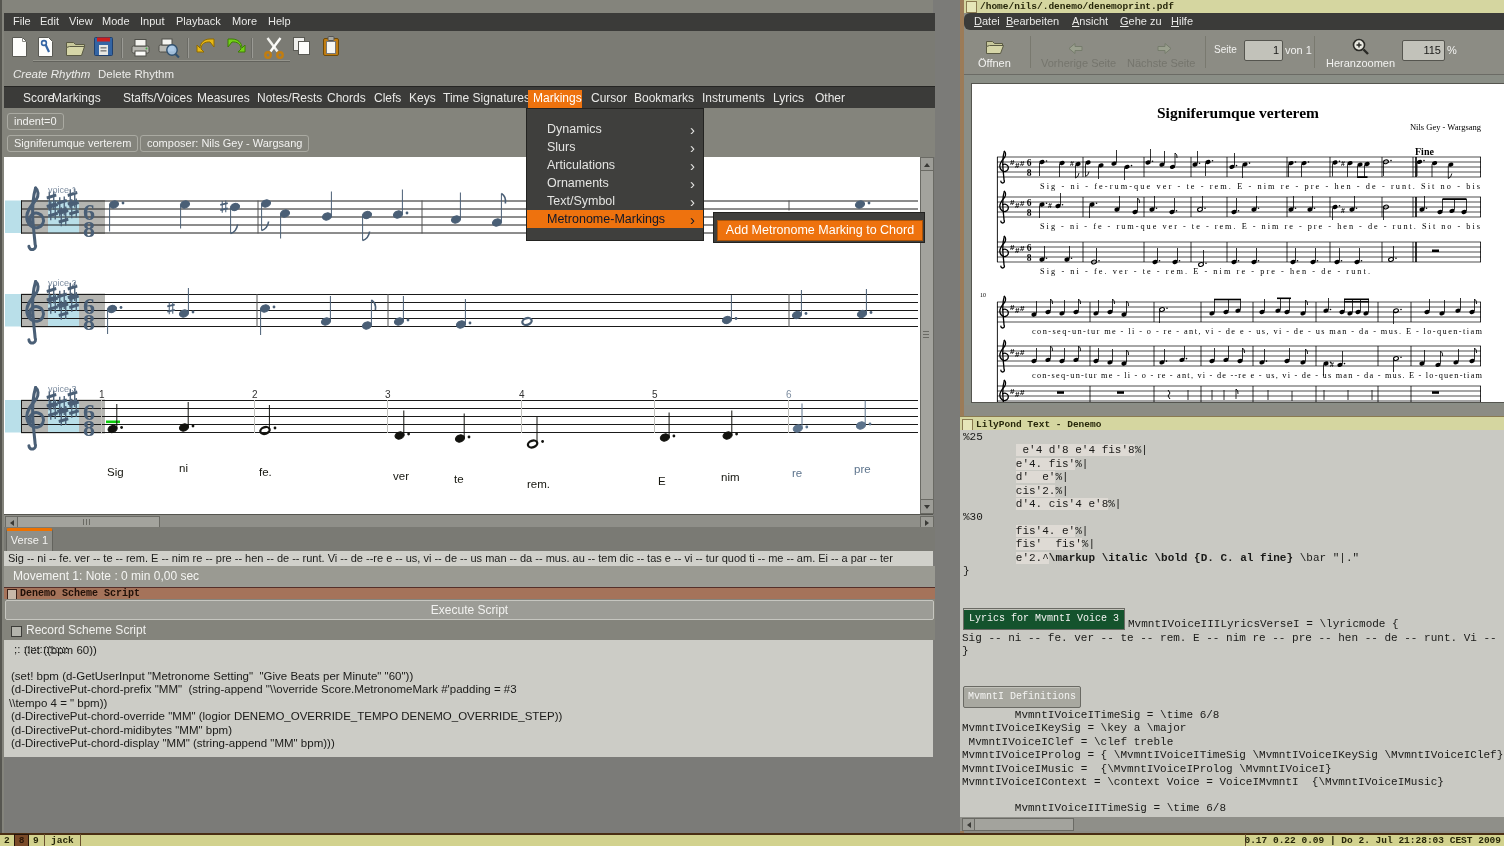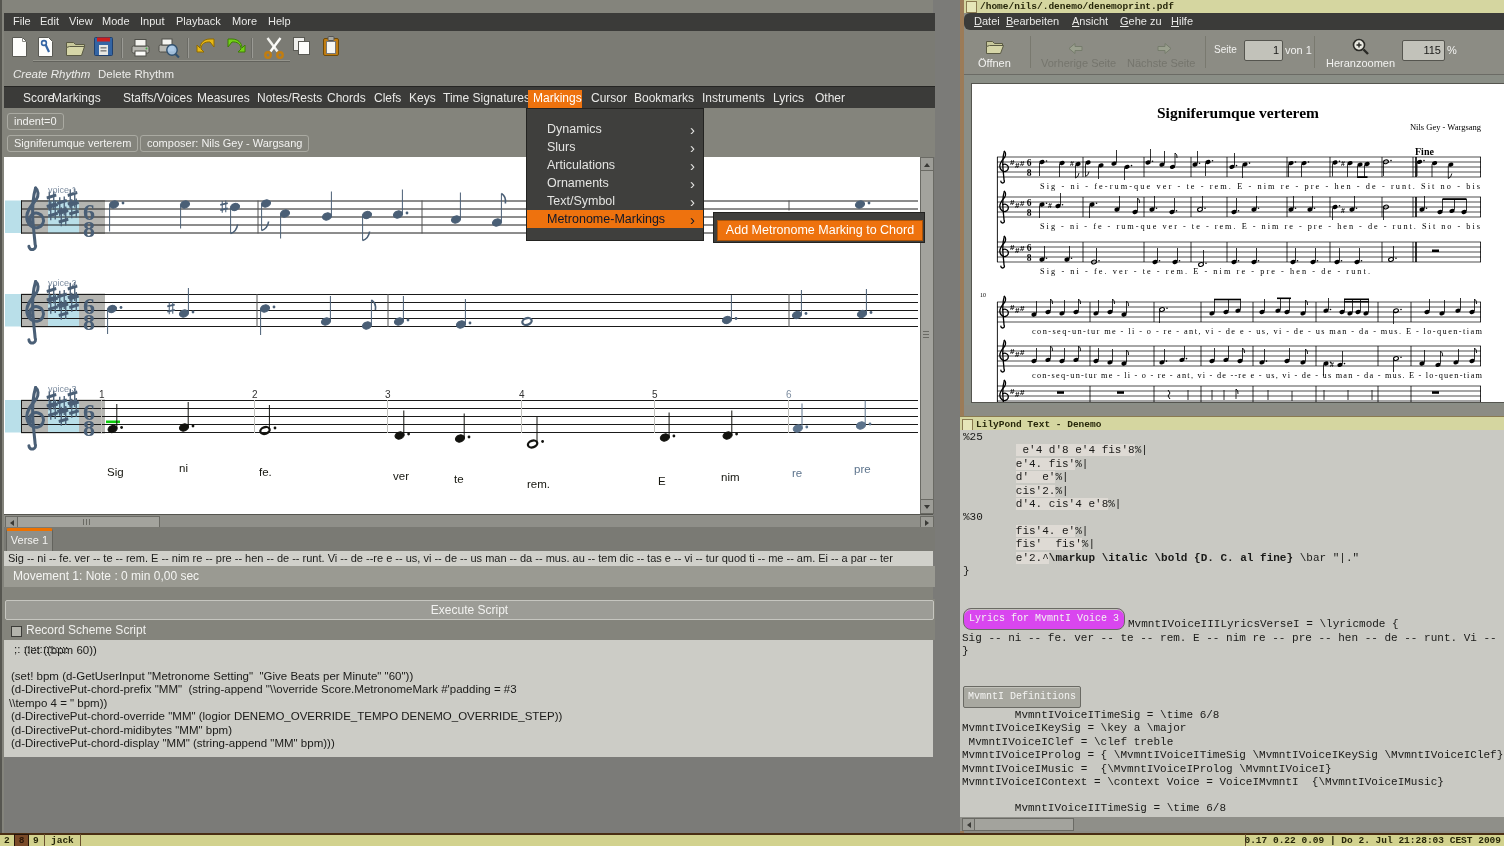--- a/index.html
+++ b/index.html
@@ -351,20 +351,24 @@
     </div>
 
     <div class="abs" style="left:2px;top:551px;width:929px;height:15px;background:#d0d0ca;color:#1c1c1a;font-size:11px;line-height:15px;white-space:nowrap;overflow:hidden;">
       <span style="position:absolute;left:4px;">Sig -- ni -- fe. ver -- te -- rem. E -- nim re -- pre -- hen -- de -- runt. Vi -- de --re e -- us, vi -- de -- us man -- da -- mus.  au -- tem dic -- tas e -- vi -- tur quod ti -- me -- am. Ei -- a par -- ter</span>
     </div>
 
     <div class="abs" style="left:2px;top:566px;width:931px;height:21px;background:#9a9a92;color:#f4f4f2;font-size:12px;line-height:21px;">
       <span style="position:absolute;left:9px;">Movement 1: Note : 0 min 0,00 sec</span>
     </div>
 
+    <div class="abs mono" style="left:2px;top:587px;width:931px;height:12px;background:#a5735a;border-top:1px solid #55302a;color:#211008;font-size:10px;font-weight:bold;line-height:12px;">
+      <span class="abs" style="left:3px;top:1px;width:8px;height:9px;border:1px solid #3a2018;background:#c8b8a8;"></span>
+      <span style="position:absolute;left:16px;">Denemo Scheme Script</span>
+    </div>
 
     <div class="abs" style="left:2px;top:599px;width:931px;height:22px;background:#84847c;">
       <div class="abs" style="left:1px;top:1px;width:927px;height:18px;background:#9c9c96;border:1px solid #c6c6c0;border-radius:2px;color:#f2f2f0;font-size:12px;text-align:center;line-height:18px;">Execute Script</div>
     </div>
 
     <div class="abs" style="left:2px;top:621px;width:931px;height:19px;background:#84847c;color:#f0f0ee;font-size:12px;">
       <span class="abs" style="left:7px;top:5px;width:9px;height:9px;border:1px solid #3c3c38;background:#b4b4ac;"></span>
       <span class="abs" style="left:22px;top:2px;">Record Scheme Script</span>
     </div>
 
@@ -900,21 +904,21 @@
 <span> </span>       <span style="background:#dedad4"> e'4 d'8 e'4 fis'8</span>%|
         <span style="background:#dedad4">e'4. fis'</span>%|
         <span style="background:#dedad4">d'  e'</span>%|
         <span style="background:#dedad4">cis'2.</span>%|
         <span style="background:#dedad4">d'4. cis'4 e'8</span>%|
 %30
         <span style="background:#dedad4">fis'4. e'</span>%|
         <span style="background:#dedad4">fis'  fis'</span>%|
         <span style="background:#dedad4">e'2.^</span><b>\markup \italic \bold {D. C. al fine}</b> \bar "|."
 }</div>
-      <div style="position:absolute;left:3px;top:178px;width:160px;height:20px;background:#d946ef;border:1px solid #6a6a64;border-radius:8px;box-shadow:inset 0 1px 0 #c2c2ba;color:#f4f4f2;font-size:10px;line-height:19px;text-align:center;white-space:nowrap;overflow:hidden;">Lyrics for MvmntI Voice 3</div>
+      <div style="position:absolute;left:3px;top:178px;width:160px;height:20px;background:#14532d;border:1px solid #6a6a64;border-radius:0;box-shadow:inset 0 1px 0 #c2c2ba;color:#f4f4f2;font-size:10px;line-height:19px;text-align:center;white-space:nowrap;overflow:hidden;">Lyrics for MvmntI Voice 3</div>
       <div style="position:absolute;left:168px;top:188px;white-space:pre;">MvmntIVoiceIIILyricsVerseI = \lyricmode {</div>
       <div style="position:absolute;left:2px;top:202px;white-space:pre;">Sig -- ni -- fe. ver -- te -- rem. E -- nim re -- pre -- hen -- de -- runt. Vi -- de --r</div>
       <div style="position:absolute;left:2px;top:215px;white-space:pre;">}</div>
       <div style="position:absolute;left:3px;top:256px;width:116px;height:20px;background:#a8a8a0;border:1px solid #6a6a64;border-radius:2px;box-shadow:inset 0 1px 0 #c2c2ba;color:#f4f4f2;font-size:10px;line-height:19px;text-align:center;white-space:nowrap;overflow:hidden;">MvmntI Definitions</div>
       <div style="position:absolute;left:2px;top:279px;white-space:pre;">        MvmntIVoiceITimeSig = \time 6/8
 MvmntIVoiceIKeySig = \key a \major
  MvmntIVoiceIClef = \clef treble
 MvmntIVoiceIProlog = { \MvmntIVoiceITimeSig \MvmntIVoiceIKeySig \MvmntIVoiceIClef}
 MvmntIVoiceIMusic =  {\MvmntIVoiceIProlog \MvmntIVoiceI}
 MvmntIVoiceIContext = \context Voice = VoiceIMvmntI  {\MvmntIVoiceIMusic}</div>

